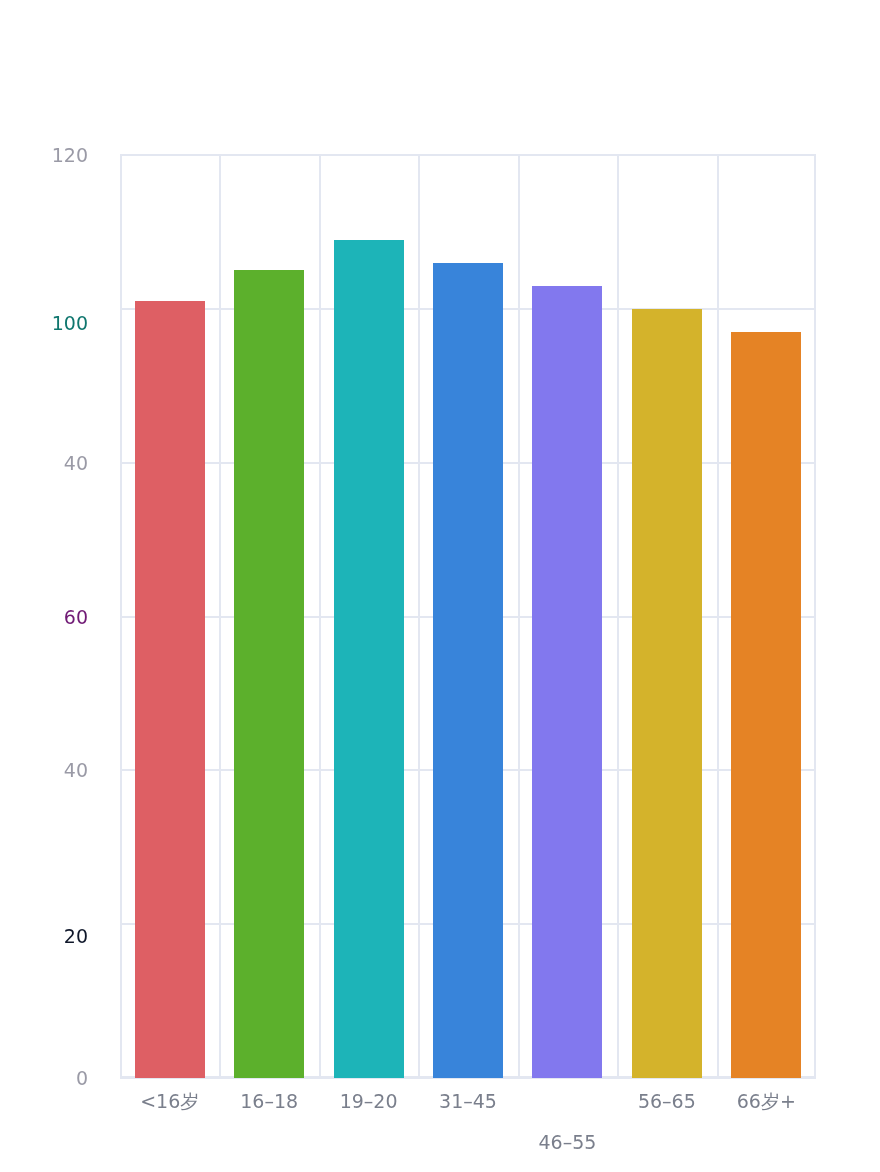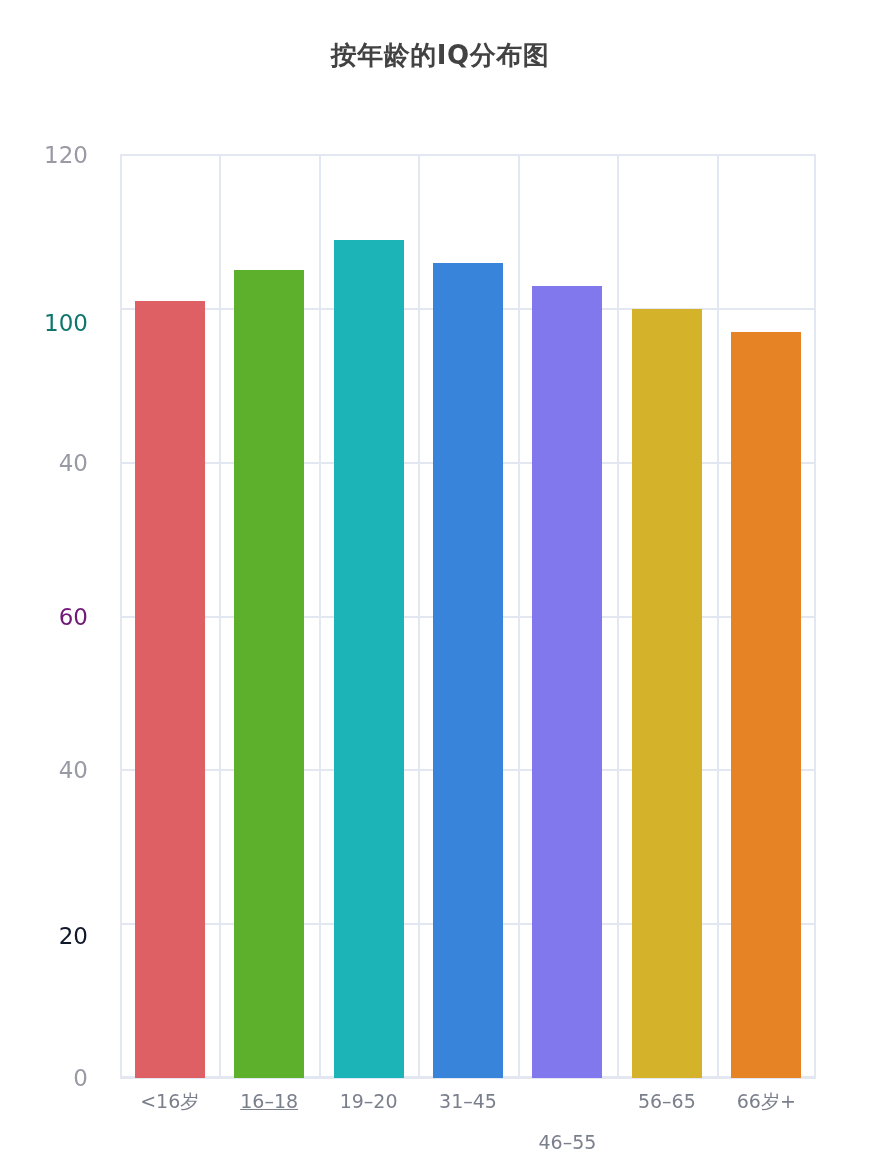--- a/index.html
+++ b/index.html
@@ -93,21 +93,21 @@
     position: absolute;
     left: 0;
     top: 0;
     width: 104px;
     height: 1172px;
   }
   .ytick-item {
     position: absolute;
     right: 16px;
     text-align: left;
-    font-size: 23px;
+    font-size: 19px;
     color: #9a9aa6;
     line-height: 1;
     white-space: nowrap;
     transform: translateY(-50%);
   }
 
   .xtick-wrap {
     position: absolute;
     left: 120px;
     top: 1090px;
@@ -122,21 +122,20 @@
     color: #7a7f8c;
     line-height: 1.2;
     white-space: nowrap;
   }
 </style>
 </head>
 <body>
 
 <div class="chart-root">
 
-  <div class="chart-title">按年龄的IQ分布图</div>
 
   <div class="ytick-wrap" id="yticks">
       <div class="ytick-item" style="top: 1078px; color: rgb(154, 154, 166);">0</div>
       <div class="ytick-item" style="top: 936px; color: #0f172a;">20</div>
       <div class="ytick-item" style="top: 770.333px; color: rgb(154, 154, 166);">40</div>
       <div class="ytick-item" style="top: 616.5px; color: #701a75;">60</div>
       <div class="ytick-item" style="top: 462.667px; color: rgb(154, 154, 166);">40</div>
       <div class="ytick-item" style="top: 323px; color: #0f766e;">100</div>
       <div class="ytick-item" style="top: 155px; color: rgb(154, 154, 166);">120</div>
     </div>
@@ -167,21 +166,21 @@
         <div class="bar" title="19–30: 109" style="left: 213.571px; width: 70px; height: 838.392px; background: rgb(29, 180, 184);"></div>
         <div class="bar" title="31–45: 106" style="left: 313px; width: 70px; height: 815.317px; background: rgb(56, 132, 218);"></div>
         <div class="bar" title="46–55: 103" style="left: 412.429px; width: 70px; height: 792.242px; background: rgb(130, 120, 238);"></div>
         <div class="bar" title="56–65: 100" style="left: 511.857px; width: 70px; height: 769.167px; background: rgb(212, 179, 43);"></div>
         <div class="bar" title="66岁+: 97" style="left: 611.286px; width: 70px; height: 746.092px; background: rgb(229, 131, 37);"></div>
       </div>
   </div>
 
   <div class="xtick-wrap" id="xticks">
       <div class="xtick-item" style="left: 0px; width: 99.4286px;">&lt;16岁</div>
-      <div class="xtick-item" style="left: 99.4286px; width: 99.4286px; text-decoration: underline;">16–18</div>
+      <div class="xtick-item" style="left: 99.4286px; width: 99.4286px;">16–18</div>
       <div class="xtick-item" style="left: 198.857px; width: 99.4286px;">19–20</div>
       <div class="xtick-item" style="left: 298.286px; width: 99.4286px;">31–45</div>
       <div class="xtick-item" style="left: 397.714px; width: 99.4286px; margin-top: 41px;">46–55</div>
       <div class="xtick-item" style="left: 497.143px; width: 99.4286px;">56–65</div>
       <div class="xtick-item" style="left: 596.571px; width: 99.4286px;">66岁+</div>
     </div>
 
 </div>
 
 </body></html>

